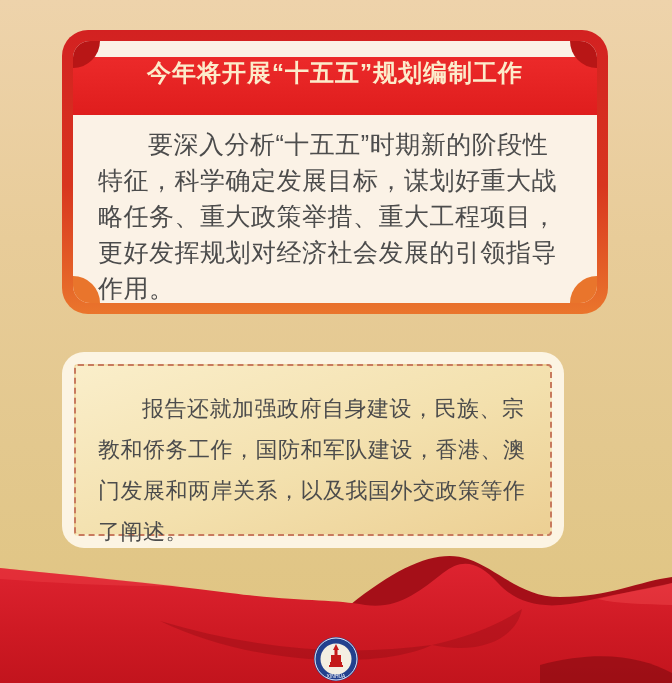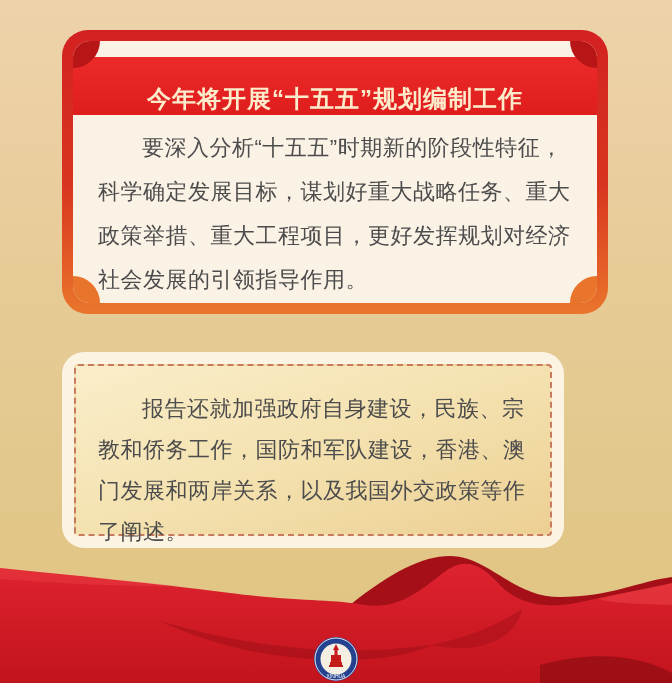--- a/index.html
+++ b/index.html
@@ -21,28 +21,28 @@
     background:#fbf2e6;border-radius:17px;overflow:hidden;
   }
   .curl{position:absolute;width:27px;height:27px;z-index:2;}
   .curl.tl{left:0;top:0;background:#b81616;border-bottom-right-radius:100%;}
   .curl.tr{right:0;top:0;background:#b81616;border-bottom-left-radius:100%;}
   .curl.bl{left:0;bottom:0;background:#e9752c;border-top-right-radius:100%;}
   .curl.br{right:0;bottom:0;background:#e9752c;border-top-left-radius:100%;}
   .plan-banner{
     margin-top:16px;height:58px;
     background:linear-gradient(180deg,#ec2a2a 0%,#df1d1d 100%);
-    display:flex;align-items:flex-end;justify-content:center;
+    display:flex;align-items:flex-start;justify-content:center;
   }
   .plan-title{
     color:#fceccb;font-size:24px;font-weight:bold;letter-spacing:1px;
   }
   .plan-body{
     padding:11px 25px 0 25px;
-    font-size:22px;line-height:44px;color:#4c4c4c;
+    font-size:25px;line-height:36px;color:#4c4c4c;
     text-indent:2em;letter-spacing:0.5px;
   }
 
   
   .summary-card{
     position:absolute;left:62px;top:352px;width:502px;height:196px;
     background:#fcf4e3;border-radius:22px;padding:12px;box-sizing:border-box;
   }
   .summary-card-inner{
     width:100%;height:100%;box-sizing:border-box;

